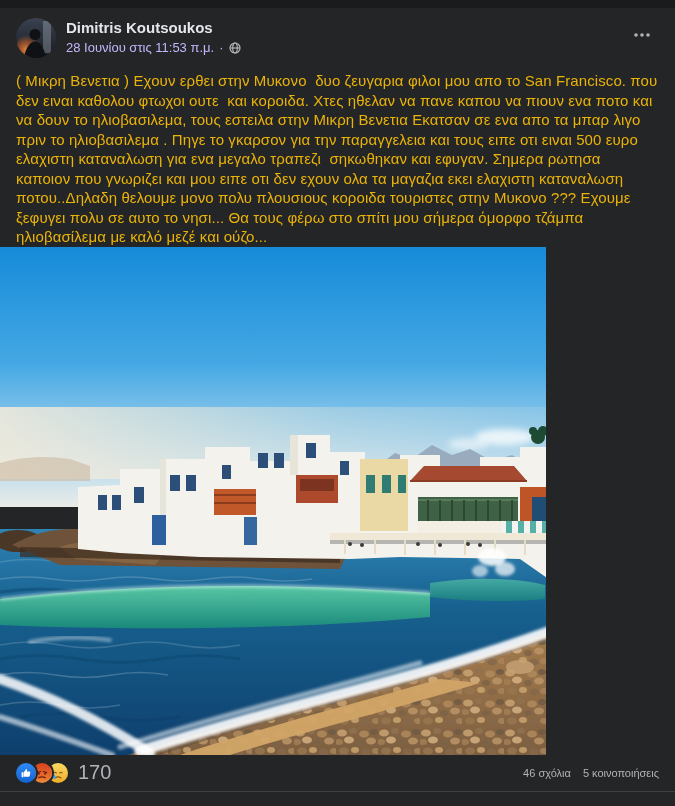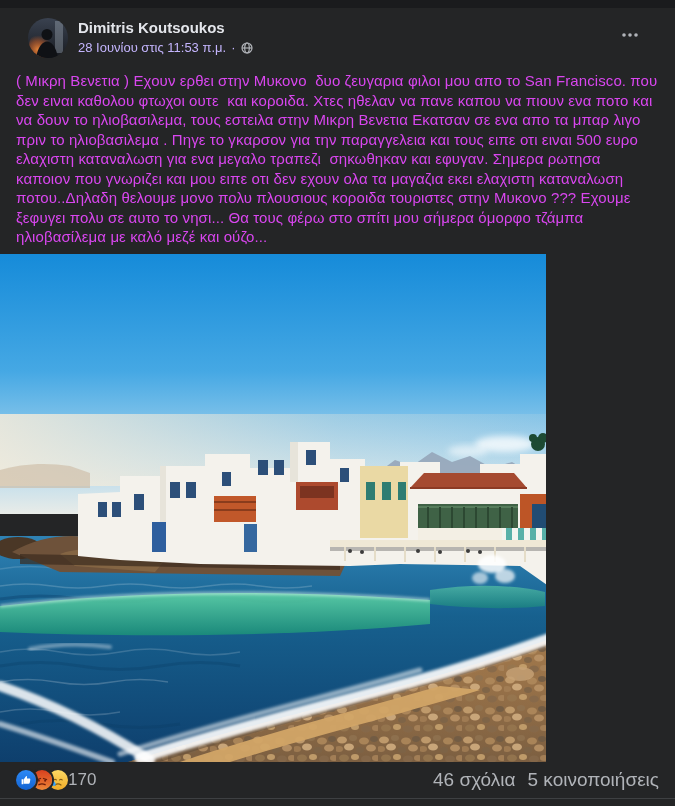--- a/index.html
+++ b/index.html
@@ -5,47 +5,47 @@
   html,body{margin:0;padding:0;}
   body{
     width:675px;height:806px;
     background:#242526;
     font-family:"Liberation Sans",sans-serif;
     overflow:hidden;
     position:relative;
   }
   .top-strip{height:8px;background:#1a1b1d;}
   .post-card{background:#242526;}
-  .post-header{display:flex;align-items:flex-start;padding:10px 28px 4px;height:40px;}
+  .post-header{display:flex;align-items:flex-start;padding:10px 16px 4px;height:40px;}
   .avatar{width:40px;height:40px;border-radius:50%;overflow:hidden;flex:0 0 40px;cursor:pointer;}
   .avatar svg{display:block;}
   .header-text{margin-left:10px;flex:1;min-width:0;}
   .author-name{color:#e4e6eb;font-weight:bold;font-size:15px;line-height:19px;cursor:pointer;}
   .post-meta{color:#c4b5fd;font-size:13px;line-height:16px;display:flex;align-items:center;gap:5px;margin-top:3px;cursor:pointer;}
   .meta-dot{font-size:13px;}
   .more-button{width:34px;height:34px;border-radius:50%;display:flex;align-items:center;justify-content:center;cursor:pointer;margin-top:0;}
   .post-body{
-    color:#d946ef;font-size:15px;line-height:19.5px;
-    padding:9px 16px 7px;
+    color:#eab308;font-size:15px;line-height:19.5px;
+    padding:9px 16px 0;
     white-space:pre-wrap;
     letter-spacing:.1px;
   }
   .photo-wrap{width:546px;height:508px;overflow:hidden;cursor:pointer;}
   .photo-wrap svg{display:block;}
   .engagement-bar{
     height:36px;display:flex;align-items:center;justify-content:space-between;
     padding:0 16px;
   }
   .reactions-group{display:flex;align-items:center;cursor:pointer;}
   .reaction-icon{width:20px;height:20px;border-radius:50%;box-shadow:0 0 0 2px #242526;}
   .reaction-icon svg{display:block;}
   .reaction-icon.r2{margin-left:-4px;}
   .reaction-icon.r3{margin-left:-4px;}
-  .reaction-count{color:#b0b3b8;font-size:17px;}
-  .comments-shares{display:flex;gap:12px;color:#b0b3b8;font-size:19px;}
+  .reaction-count{color:#b0b3b8;font-size:20px;margin-left:10px;}
+  .comments-shares{display:flex;gap:12px;color:#b0b3b8;font-size:11px;}
   .comments-shares span{cursor:pointer;}
   .bottom-divider{border-top:1px solid #3e4042;margin:0;}
 </style>
 </head>
 <body>
 
 <div class="top-strip"></div>
 
 <div class="post-card">
 

